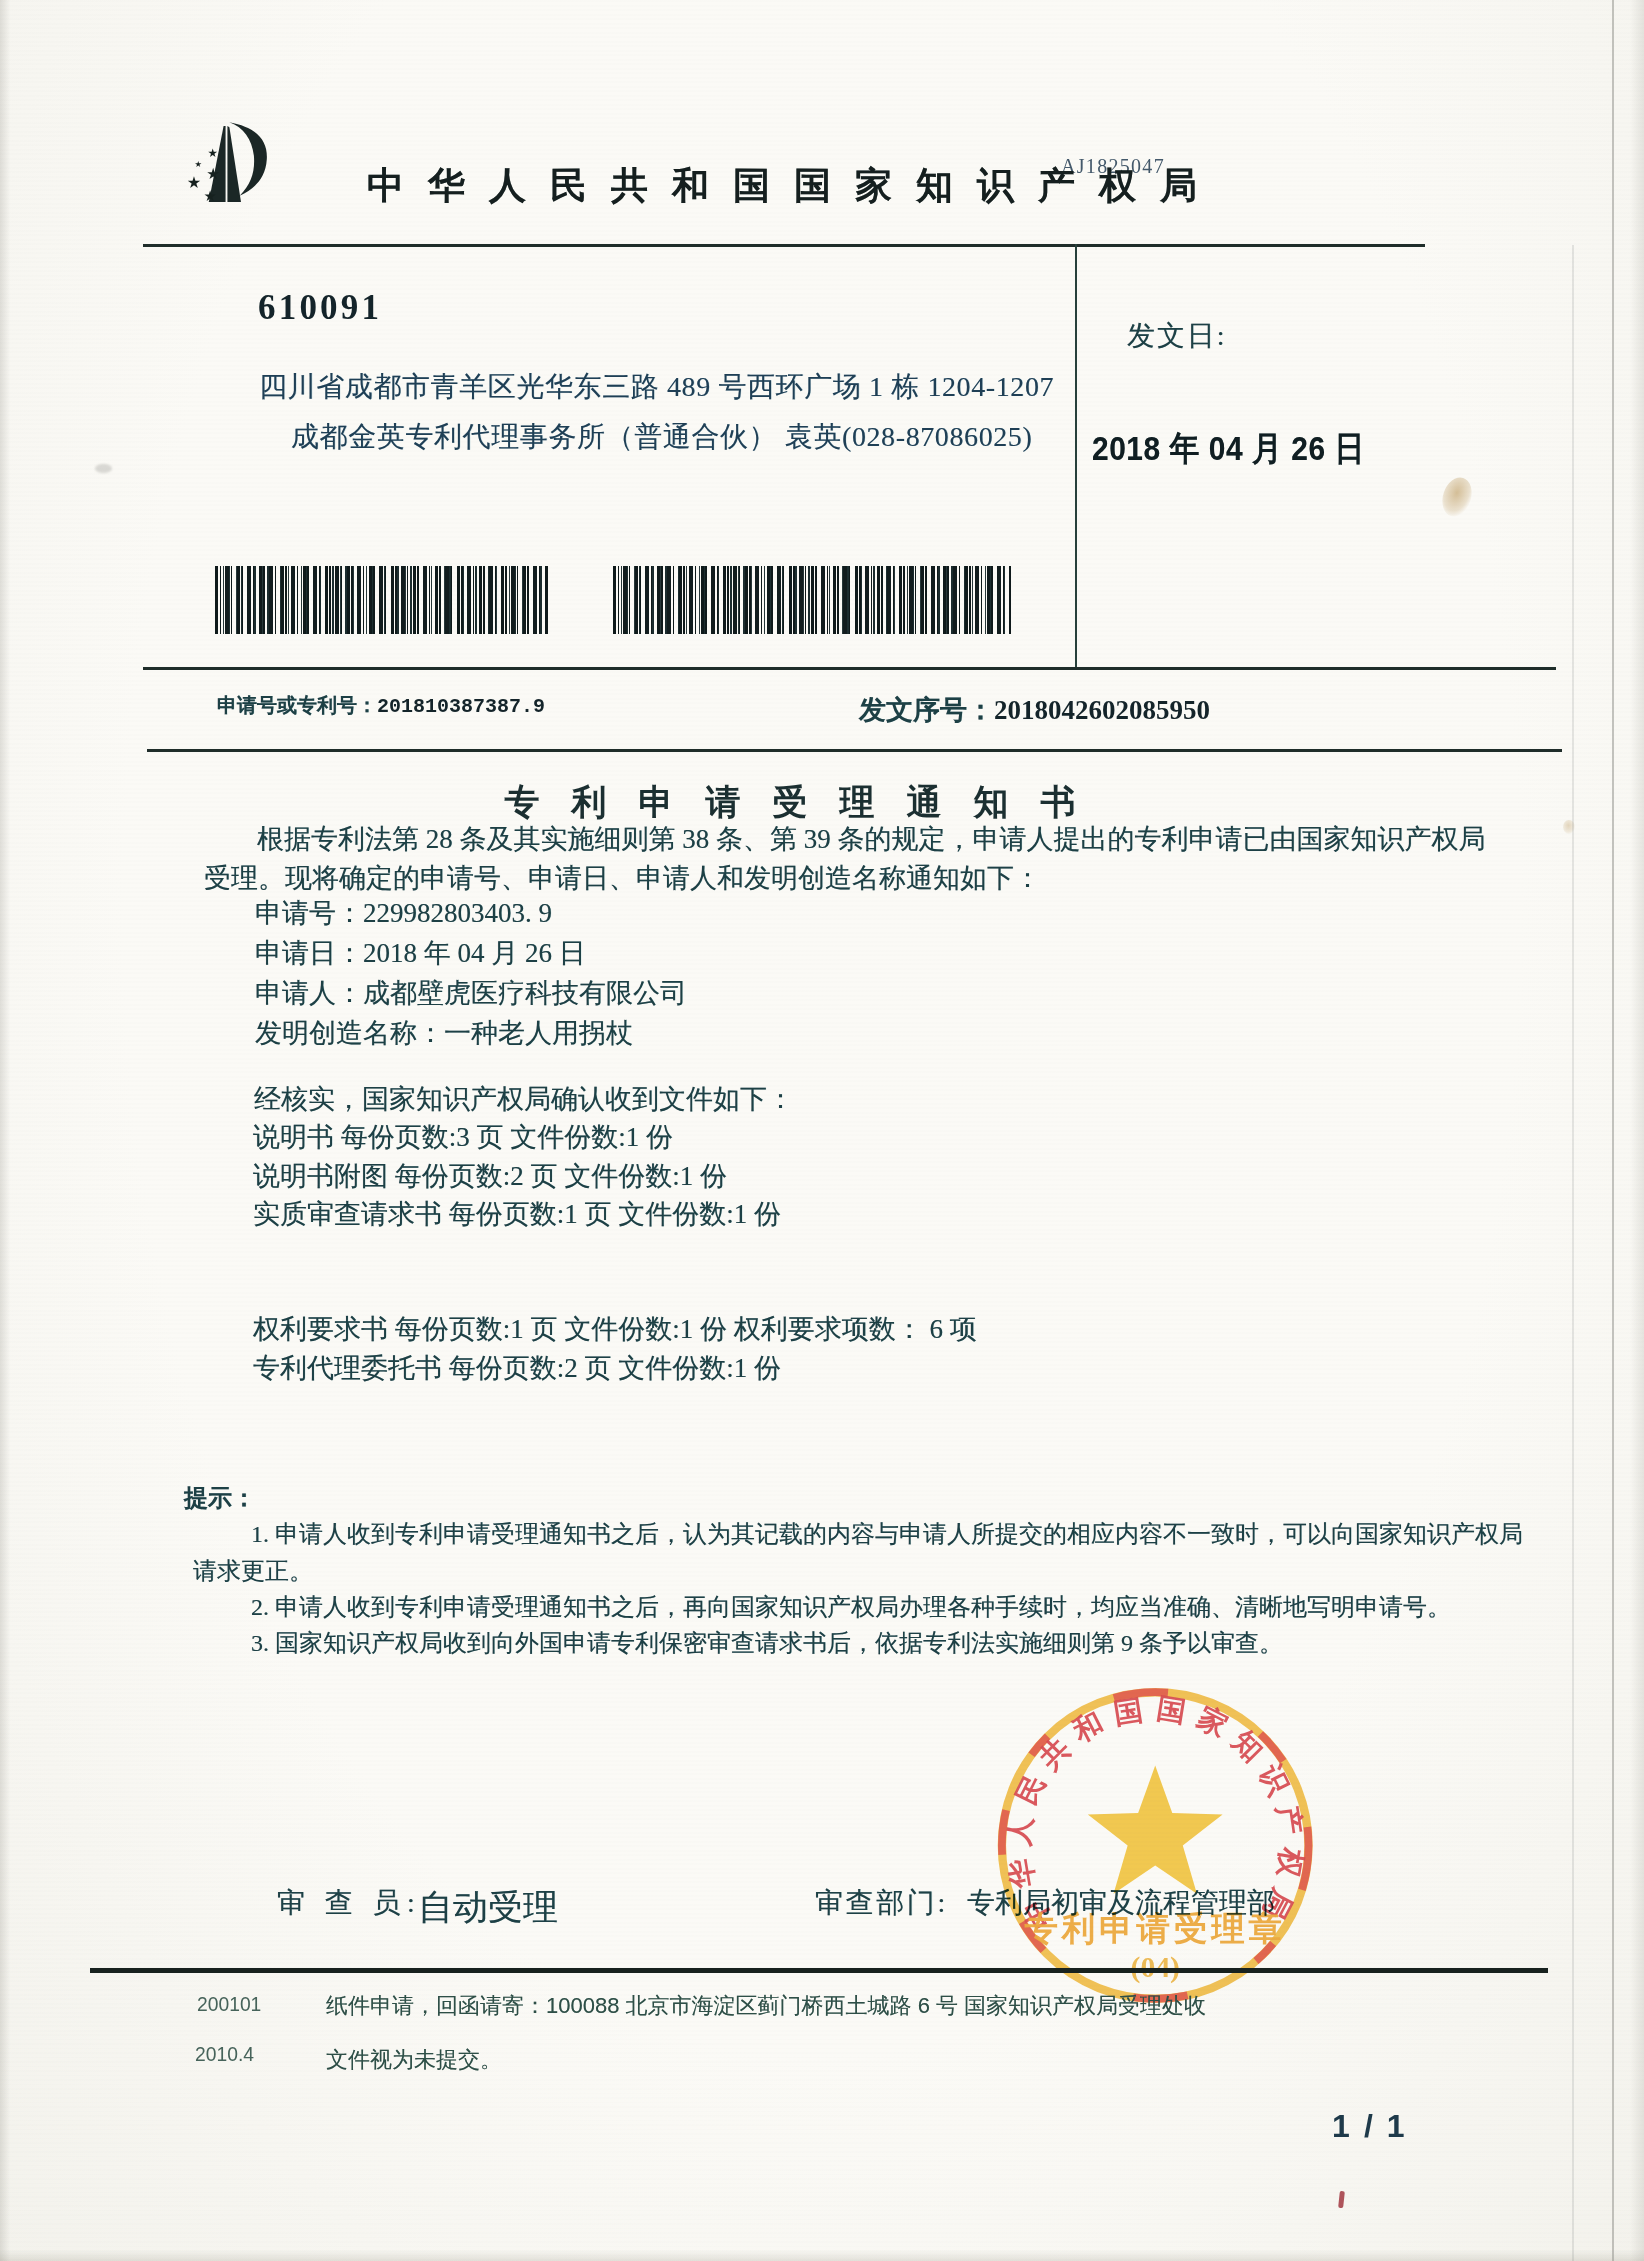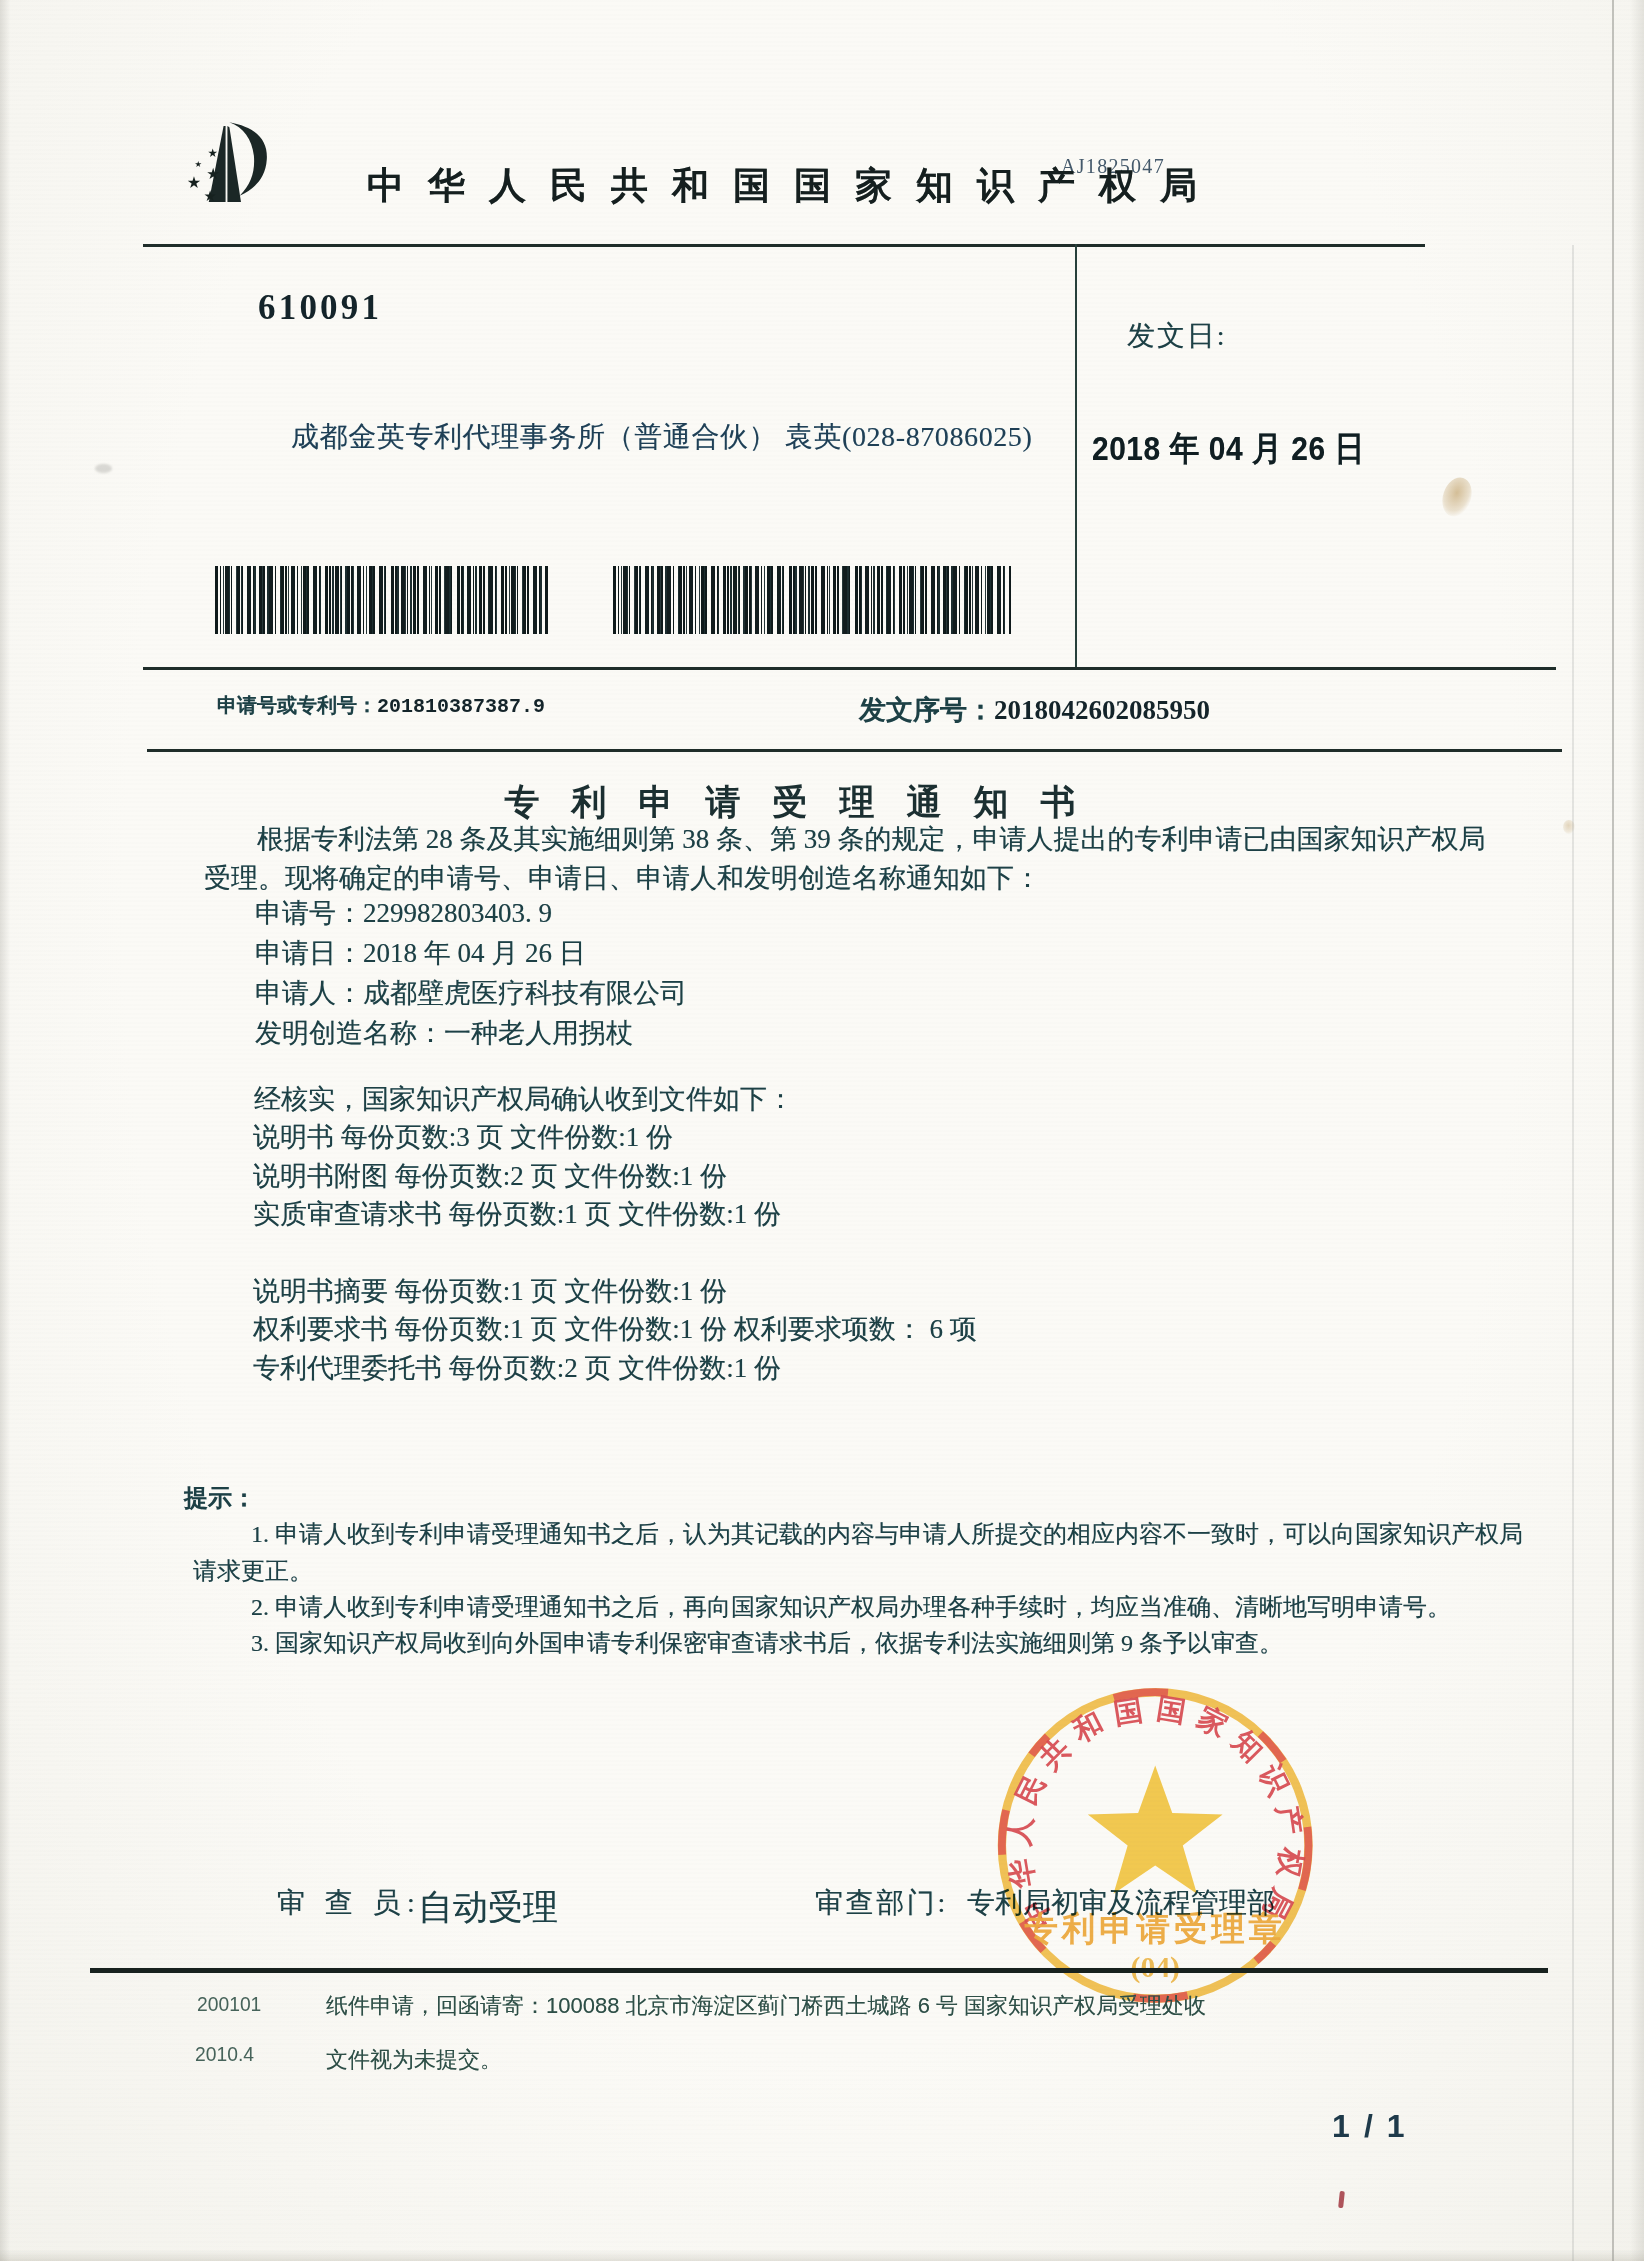--- a/index.html
+++ b/index.html
@@ -63,20 +63,21 @@
 
   <div class="abs serif" style="left:1061px;top:155px;font-size:20px;color:#44596b;letter-spacing:1.3px;">AJ1825047</div>
 
   <div class="abs hdr-title serif" style="left:794px;top:161px;transform:translateX(-50%);">中华人民共和国国家知识产权局</div>
 
   <div class="rule" style="left:143px;top:244px;width:1282px;height:3.2px;"></div>
   <div class="vrule" style="left:1075px;top:244px;width:1.9px;height:424px;"></div>
   <div class="rule" style="left:143px;top:667px;width:1413px;height:2.6px;"></div>
 
   <div class="abs dark serif" style="left:258px;top:288px;font-size:35px;font-weight:bold;letter-spacing:3.2px;">610091</div>
+  <div class="abs blue-ink" style="left:259px;top:368px;font-size:28px;letter-spacing:0.6px;">四川省成都市青羊区光华东三路 489 号西环广场 1 栋 1204-1207</div>
   <div class="abs blue-ink" style="left:291px;top:418px;font-size:28px;letter-spacing:0.6px;">成都金英专利代理事务所（普通合伙） 袁英(028-87086025)</div>
 
   <div class="abs ink" style="left:1127px;top:317px;font-size:28px;letter-spacing:1.9px;">发文日:</div>
   <div class="abs sans" style="left:1092px;top:426px;font-size:34px;font-weight:bold;color:#101e22;transform:scaleX(.88);transform-origin:left;letter-spacing:0.6px;text-shadow:0 0 0.6px rgba(10,40,45,.5);">2018 年 04 月 26 日</div>
 
   <div class="barcode" style="left:215px;top:566px;width:333px;"></div>
   <div class="barcode" style="left:613px;top:566px;width:398px;"></div>
 
   <div class="abs" style="left:217px;top:692px;font-size:20px;font-weight:bold;font-family:Liberation Mono, monospace;">
     <span class="ink">申请号或专利号：</span><span class="dark">201810387387.9</span>
@@ -93,21 +94,20 @@
 
   <div class="abs ink field-line" style="left:255px;top:894px;">申请号：229982803403. 9</div>
   <div class="abs ink field-line" style="left:255px;top:934px;">申请日：2018 年 04 月 26 日</div>
   <div class="abs ink field-line" style="left:255px;top:974px;">申请人：成都壁虎医疗科技有限公司</div>
   <div class="abs ink field-line" style="left:255px;top:1014px;">发明创造名称：一种老人用拐杖</div>
 
   <div class="abs ink" style="left:254px;top:1081px;font-size:27px;">经核实，国家知识产权局确认收到文件如下：</div>
   <div class="abs ink list-line" style="left:253px;top:1118px;">说明书 每份页数:3 页 文件份数:1 份</div>
   <div class="abs ink list-line" style="left:253px;top:1157px;">说明书附图 每份页数:2 页 文件份数:1 份</div>
   <div class="abs ink list-line" style="left:253px;top:1195px;">实质审查请求书 每份页数:1 页 文件份数:1 份</div>
-  <div class="abs ink list-line" style="left:253px;top:1272px;">说明书摘要 每份页数:1 页 文件份数:1 份</div>
   <div class="abs ink list-line" style="left:253px;top:1310px;">权利要求书 每份页数:1 页 文件份数:1 份 权利要求项数： 6 项</div>
   <div class="abs ink list-line" style="left:253px;top:1349px;">专利代理委托书 每份页数:2 页 文件份数:1 份</div>
 
   <div class="abs ink tip" style="left:184px;top:1482px;font-weight:bold;">提示：</div>
   <div class="abs ink tip" style="left:251px;top:1518px;">1. 申请人收到专利申请受理通知书之后，认为其记载的内容与申请人所提交的相应内容不一致时，可以向国家知识产权局</div>
   <div class="abs ink tip" style="left:193px;top:1555px;">请求更正。</div>
   <div class="abs ink tip" style="left:251px;top:1591px;">2. 申请人收到专利申请受理通知书之后，再向国家知识产权局办理各种手续时，均应当准确、清晰地写明申请号。</div>
   <div class="abs ink tip" style="left:251px;top:1627px;">3. 国家知识产权局收到向外国申请专利保密审查请求书后，依据专利法实施细则第 9 条予以审查。</div>
 
   <div class="abs ink" style="left:277px;top:1884px;font-size:28px;letter-spacing:6.4px;">审 查 员:</div>

